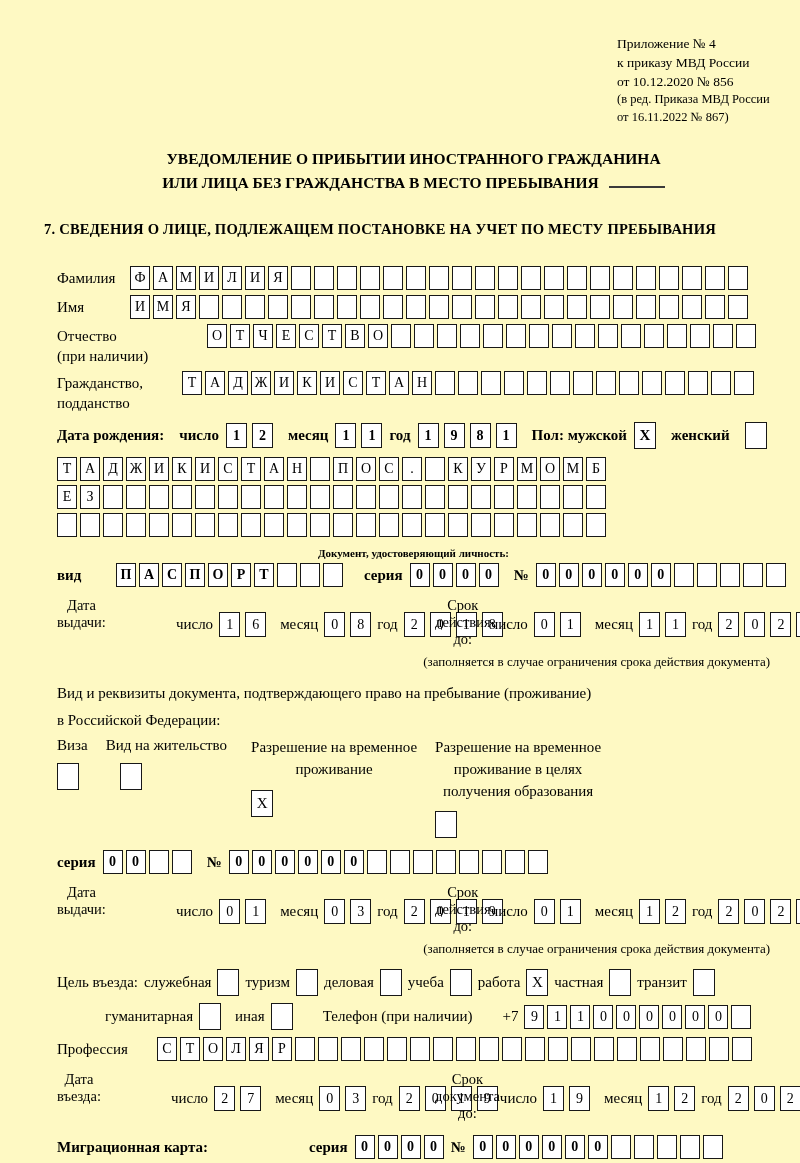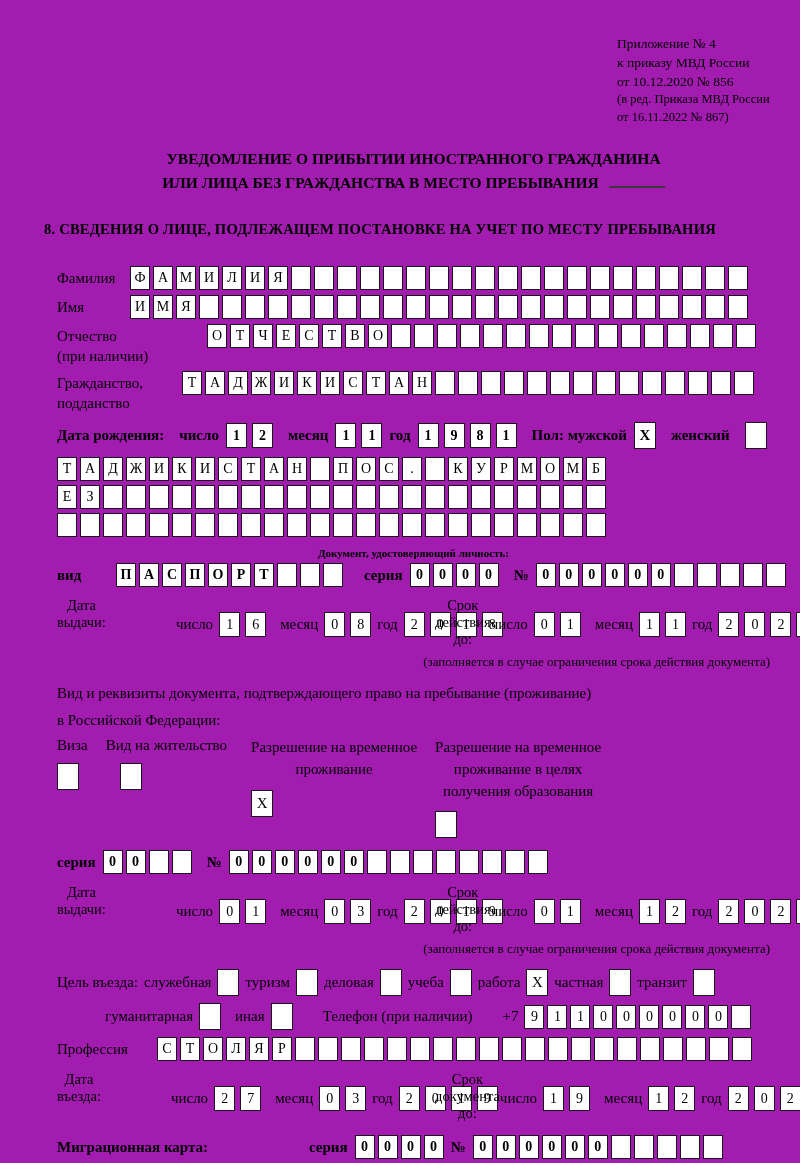--- a/index.html
+++ b/index.html
@@ -1,20 +1,20 @@
 <!DOCTYPE html>
 <html><head>
 <meta charset="utf-8">
 <style>
   html,body{margin:0;padding:0;background:#fff;}
   .page{
     position:relative;
     width:800px;height:1163px;
     box-sizing:border-box;
-    background:#a21caf;color:#000;
+    background:#fef9c3;color:#000;
     font-family:"Liberation Serif","DejaVu Serif",serif;
     font-size:15px;
     padding:34px 30px 0 57px;
     overflow:hidden;
   }
   
   .reg{margin-left:560px;font-size:13.5px;line-height:1.42;}
   .reg .sub{font-size:12.5px;}
   .reg .sub:first-of-type{margin-top:6px;}
   .forma{ text-align:right;font-weight:bold;font-size:15px;margin-top:14px;letter-spacing:.5px;}
@@ -79,21 +79,21 @@
   </div>
 
 
   <div class="title">
     <div>УВЕДОМЛЕНИЕ О ПРИБЫТИИ ИНОСТРАННОГО ГРАЖДАНИНА</div>
     <div>
       <span>ИЛИ ЛИЦА БЕЗ ГРАЖДАНСТВА В МЕСТО ПРЕБЫВАНИЯ</span><span class="blank-line"></span>
     </div>
   </div>
 
-  <div class="sect">8. СВЕДЕНИЯ О ЛИЦЕ, ПОДЛЕЖАЩЕМ ПОСТАНОВКЕ НА УЧЕТ ПО МЕСТУ ПРЕБЫВАНИЯ</div>
+  <div class="sect">7. СВЕДЕНИЯ О ЛИЦЕ, ПОДЛЕЖАЩЕМ ПОСТАНОВКЕ НА УЧЕТ ПО МЕСТУ ПРЕБЫВАНИЯ</div>
 
   <div class="frow" style="margin-top:28px;">
     <div class="flabel w73">Фамилия</div>
     <div class="cells">
         <span class="cell">Ф</span>
         <span class="cell">А</span>
         <span class="cell">М</span>
         <span class="cell">И</span>
         <span class="cell">Л</span>
         <span class="cell">И</span>

